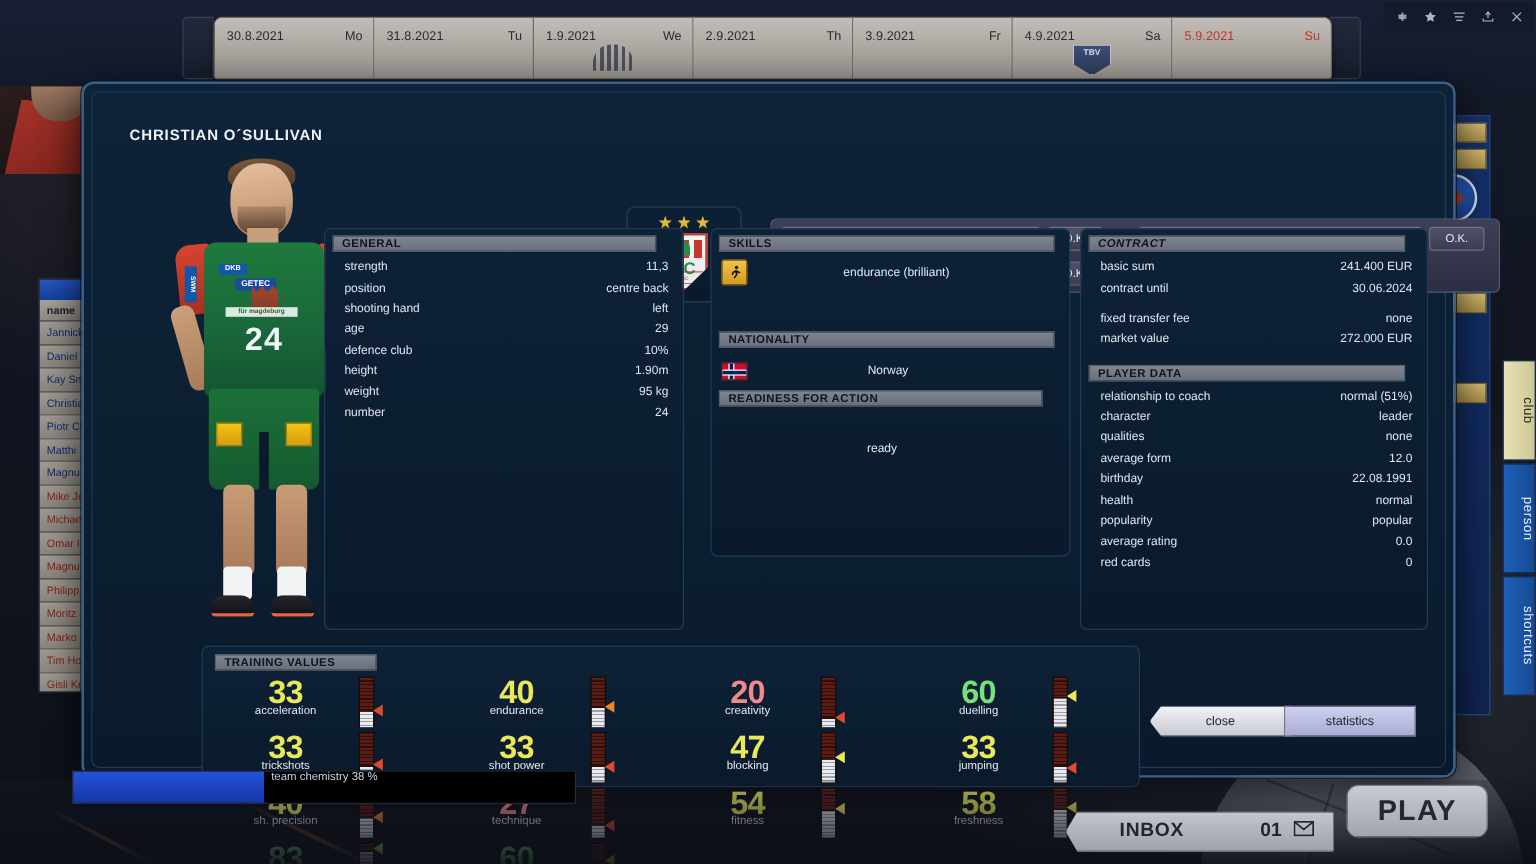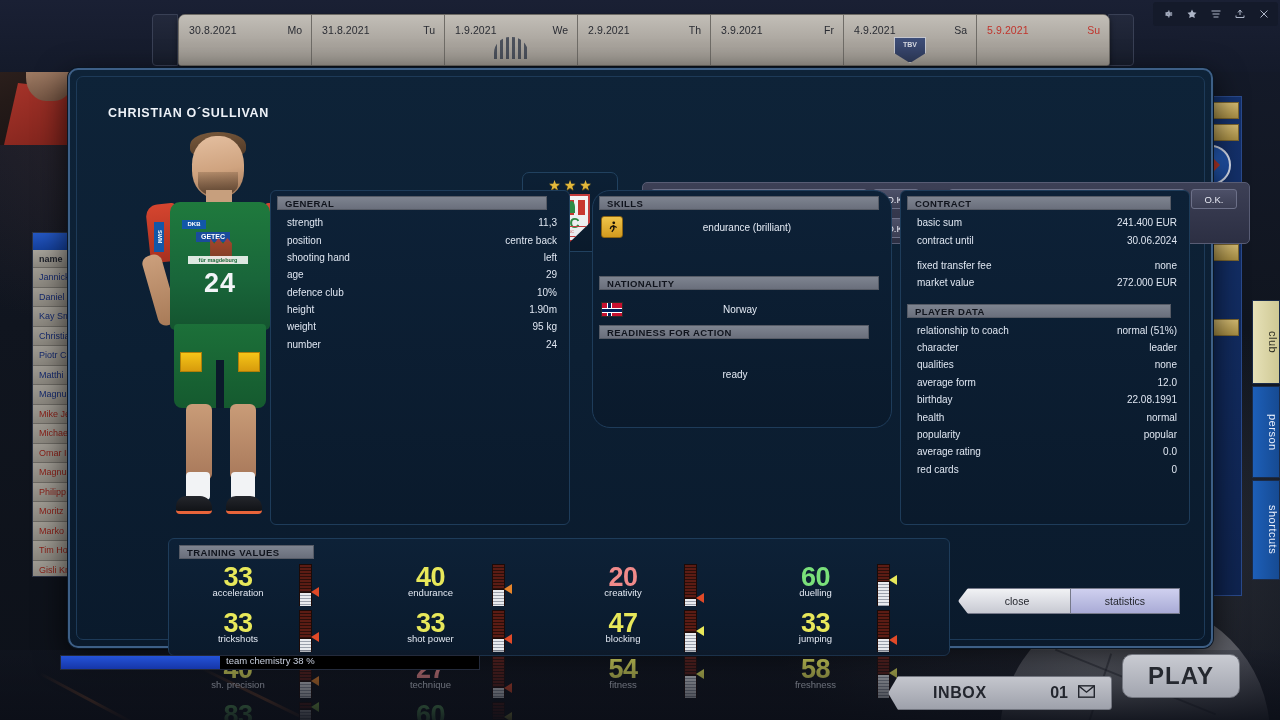--- a/index.html
+++ b/index.html
@@ -164,21 +164,21 @@
   .sidetab.club   { background: linear-gradient(90deg,#e6e1b8,#cfc894); color: #2a2a20; height: 84px; }
   .sidetab.person { background: linear-gradient(90deg,#1d5fb8,#164a92); color: #e8eefb; height: 92px; }
   .sidetab.shortcuts { background: linear-gradient(90deg,#1d5fb8,#164a92); color: #e8eefb; height: 100px; }
 
   
   .bottombar {
     position: absolute; left: 0; bottom: 0; width: 1280px; height: 70px;
     background: linear-gradient(180deg, rgba(22,26,40,.25), rgba(12,15,24,.9));
   }
   .chem-wrap {
-    position: absolute; left: 60px; bottom: 50px; width: 420px; height: 15px;
+    position: absolute; left: 60px; bottom: 50px; width: 420px; height: 28px;
     background: #000; border: 1px solid #232a3b;
   }
   .chem-fill { height: 100%; width: 38%; background: linear-gradient(180deg,#2453d8,#1636a8); }
   .chem-label {
     position: absolute; left: 165px; top: -1px; font-size: 9.5px; color: #c8cfde;
   }
   .inbox {
     position: absolute; left: 888px; bottom: 10px; width: 224px; height: 34px;
     background: linear-gradient(180deg, #c4c6cd, #9ea1ab);
     border: 1px solid #72757f; border-radius: 3px;
@@ -702,21 +702,21 @@
             <span class="val">95 kg</span>
           </div>
           <div class="kv">
             <span>number</span>
             <span class="mid"></span>
             <span class="val">24</span>
           </div>
         </div>
     </div>
 
-    <div class="panel" style="left:522px; top:120px; width:300px; height:238px;border-radius:18px;">
+    <div class="panel" style="left:522px; top:120px; width:300px; height:274px;">
       <div class="sect-hdr" style="margin:5px 6px 4px 6px; width:280px;">SKILLS</div>
       <div style="display:flex; align-items:center; padding:2px 8px;">
         <div style="width:22px;height:22px;background:linear-gradient(180deg,#f0c44a,#d29a1e);border:1px solid #8d6512;border-radius:3px;display:flex;align-items:center;justify-content:center;">
           <svg width="15" height="15" viewBox="0 0 24 24" fill="#17120a">
               <circle cx="14" cy="4.5" r="2.2"></circle>
               <path d="M12.5 8.2l-3.8 2.1-1.3 4 2 .5.9-2.8 2.2-1.1.6 3-3 4.3 1.7 1.2 3.3-4.6.4-3.6 2.8 1.6.8-1.8-3.4-2-2.2-1.2z"></path>
             </svg>
         </div>
         <div style="flex:1; text-align:center; font-size:10px; color:#e4eaf4; padding-right:12px;">endurance  (brilliant)</div>
       </div>
@@ -728,21 +728,21 @@
           <div style="position:absolute;left:0;top:5px;width:100%;height:5px;background:#fff;"></div>
           <div style="position:absolute;left:0;top:6.2px;width:100%;height:2.6px;background:#00205b;"></div>
         </div>
         <div style="flex:1; text-align:center; font-size:10px; color:#e4eaf4; padding-right:26px;">Norway</div>
       </div>
       <div class="sect-hdr" style="margin:6px 6px 4px 6px; width:270px;">READINESS FOR ACTION</div>
       <div style="text-align:center; font-size:10px; color:#e4eaf4; margin-top:30px; padding-right:14px;">ready</div>
     </div>
 
     <div class="panel" style="left:830px; top:120px; width:290px; height:335px;">
-      <div class="sect-hdr" style="margin:5px 6px 4px 6px; width:264px;">CONTRACT</div>
+      <div class="sect-hdr" style="margin:5px 6px 4px 6px; width:264px;font-style:italic;">CONTRACT</div>
       <div id="contract-rows" style="padding:0 8px;">
           <div class="kv">
             <span>basic sum</span>
             <span class="val">241.400 EUR</span>
           </div>
           <div class="kv">
             <span>contract until</span>
             <span class="val">30.06.2024</span>
           </div>
           <div class="kv" style="height: 8px;">&nbsp;</div>

